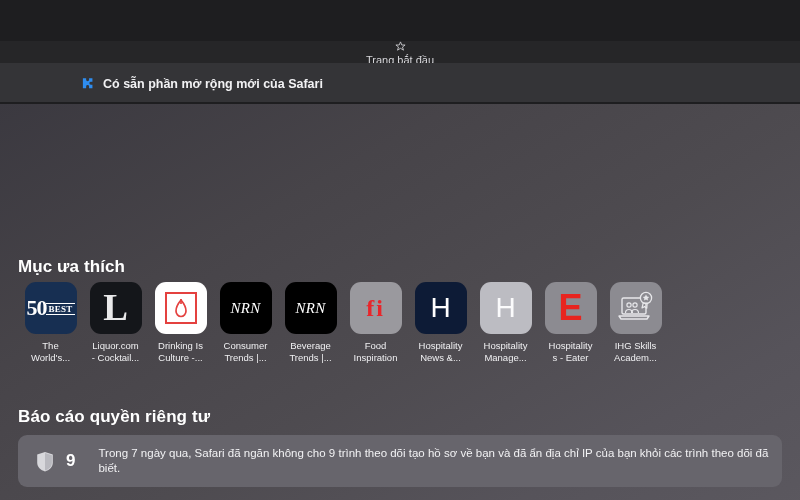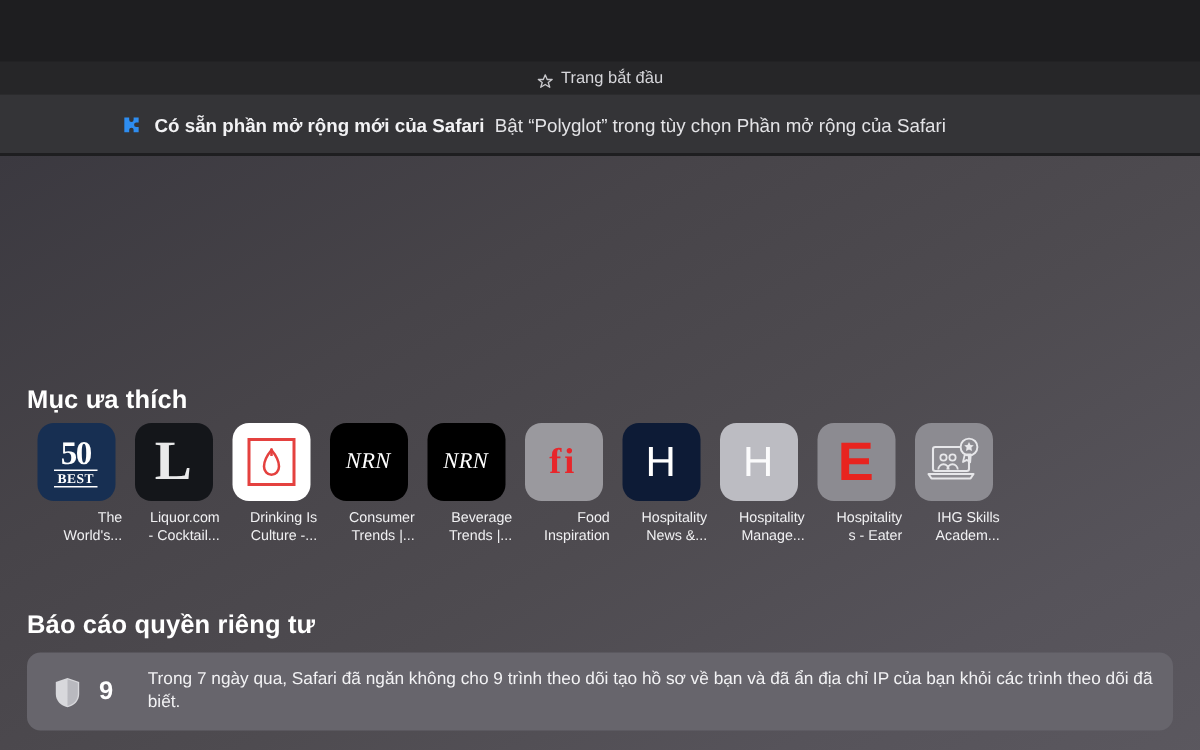--- a/index.html
+++ b/index.html
@@ -31,21 +31,21 @@
     font-size:12.5px; color:#a0a0a6; letter-spacing:.1px;
   }
   .search-glyph { width:11px; height:11px; display:block; }
 
   
   .favbar {
     position:absolute; top:41px; left:0; width:800px; height:22px;
     background:#262628;
     display:flex; align-items:center; justify-content:center;
   }
-  .favbar-item { display:flex; align-items:center; gap:5px; cursor:default; }
+  .favbar-item { display:flex; align-items:center; gap:5px; cursor:default;flex-direction:column; }
   .favbar-label { font-size:11px; color:#d6d6da; }
   .star-glyph { width:11px; height:11px; display:block; }
 
   
   .banner {
     position:absolute; top:63px; left:0; width:800px; height:39px;
     background:#343437;
     display:flex; align-items:center;
   }
   .banner-icon { position:absolute; left:78px; top:12px; width:17px; height:17px; }
@@ -91,21 +91,21 @@
   .fav-cell {
     width:65px; display:flex; flex-direction:column; align-items:center;
     cursor:pointer;
   }
   .fav-tile {
     width:52px; height:52px; border-radius:11px;
     display:flex; align-items:center; justify-content:center;
     overflow:hidden; position:relative;
   }
   .fav-caption {
-    margin-top:6px; width:62px; text-align:right;
+    margin-top:6px; width:62px; text-align:center;
     font-size:9.5px; line-height:11.5px; color:#f0f0f2;
   }
   .fav-caption span { display:block; }
 
   
   .t50best { background:#172f52; }
   .t50best .num { font-family:"Liberation Serif", serif; font-weight:bold;
     font-size:22px; color:#fff; line-height:20px; letter-spacing:-1px; }
   .t50best .best { font-family:"Liberation Serif", serif; font-weight:bold;
     font-size:9px; color:#fff; letter-spacing:.3px; border-top:1.5px solid #fff;
@@ -162,35 +162,34 @@
   </div>
 
   <div class="banner">
     <span class="banner-icon">
       <svg viewBox="0 0 17 17" width="17" height="17">
         <path d="M5.6 1.2h3.1v1.5a1.4 1.4 0 1 0 2.8 0V1.2h3.2v3.3h-1.5a1.4 1.4 0 1 0 0 2.8h1.5v3.3h-3.2V9.1a1.4 1.4 0 1 0-2.8 0v1.5H5.6z" fill="#2e8df0" transform="translate(-1,2) scale(1.05)"></path>
       </svg>
     </span>
     <div class="banner-text">
       <span class="banner-bold">Có sẵn phần mở rộng mới của Safari</span>
-      <span class="banner-sub">Bật “Polyglot” trong tùy chọn Phần mở rộng của Safari</span>
     </div>
     <button class="banner-btn">Xem phần mở rộng...</button>
     <div class="highlight-box"></div>
   </div>
 
   <div class="page">
 
     <div class="section-title" id="fav-title">Mục ưa thích</div>
 
     <div class="fav-grid">
 
       <div class="fav-cell">
         <div class="fav-tile t50best">
-          <div style="display:flex;flex-direction:column;align-items:center;">
+          <div style="display:flex;flex-direction:row;align-items:center;">
             <span class="num">50</span>
             <span class="best">BEST</span>
           </div>
         </div>
         <div class="fav-caption">
           <span>The</span>
           <span>World's...</span>
         </div>
       </div>
 

